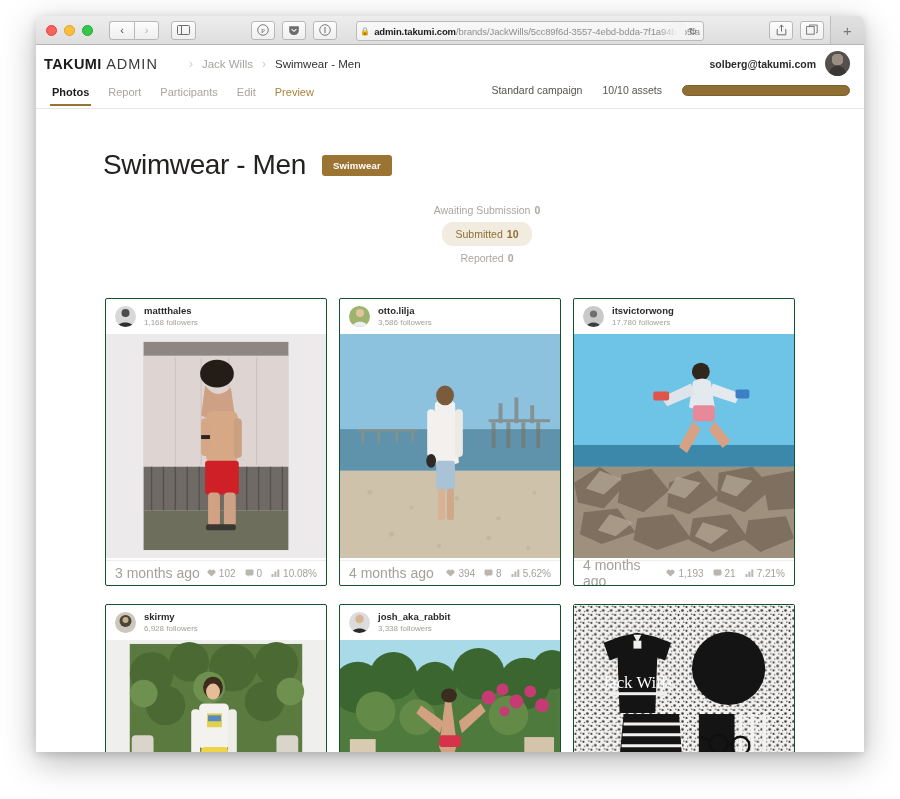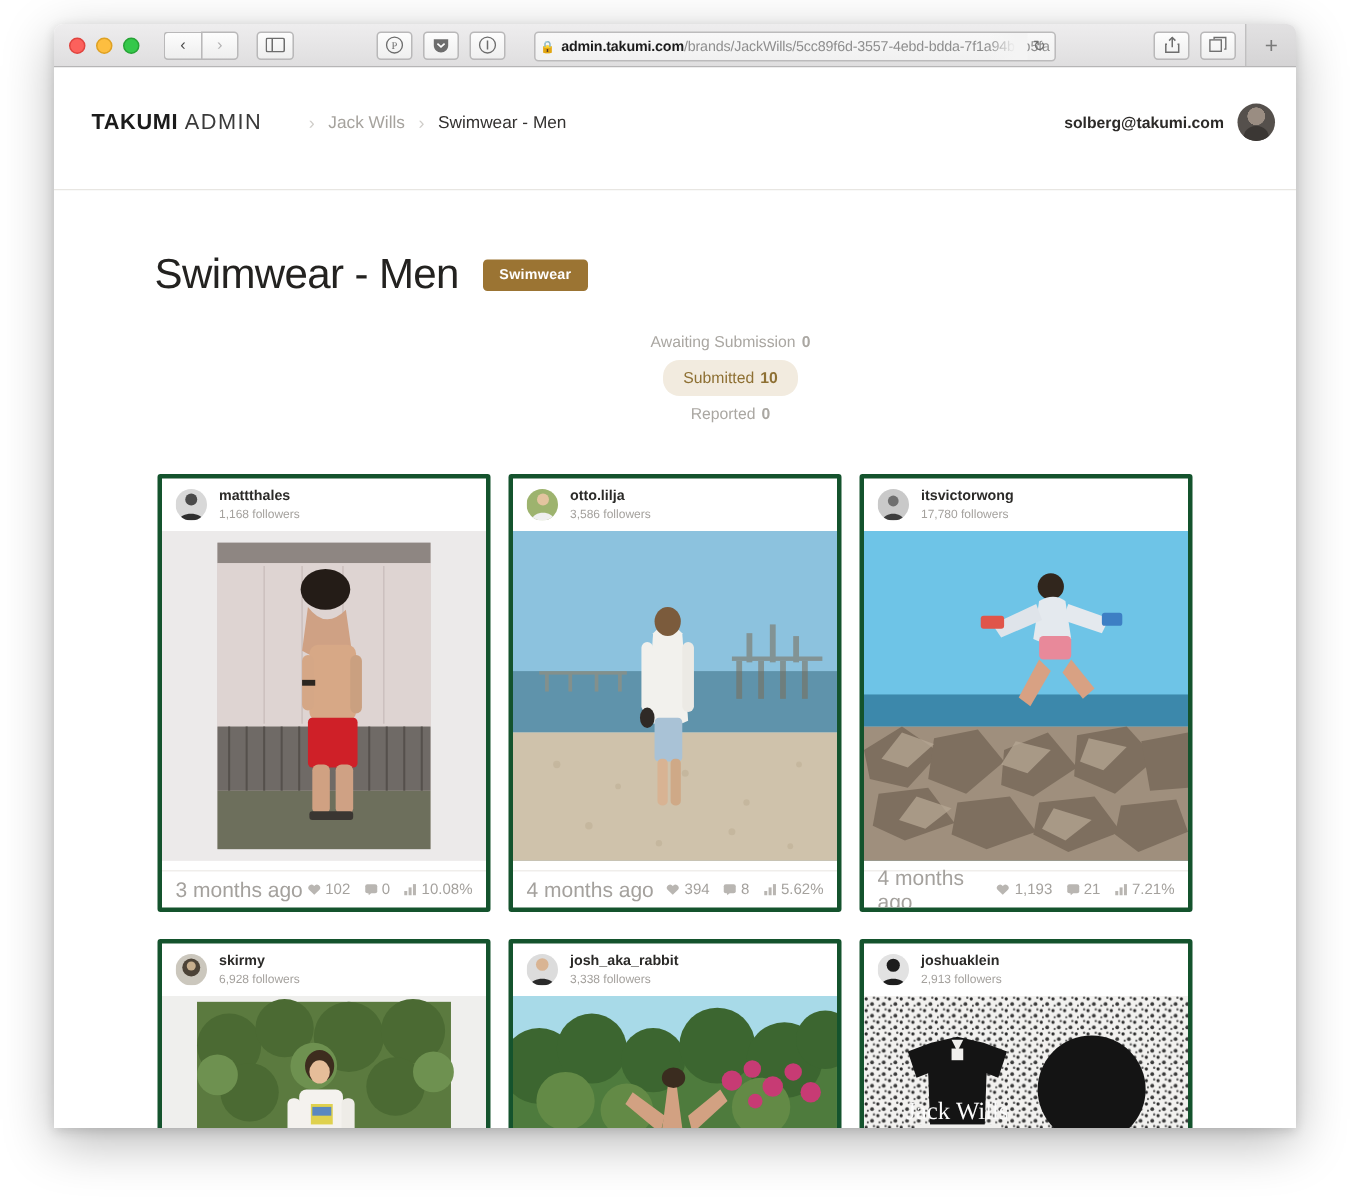--- a/index.html
+++ b/index.html
@@ -92,21 +92,21 @@
     overflow: hidden;
   }
 
   
   #app-header {
     position: relative;
     height: 64px;
     border-bottom: 1px solid #e8e6e2;
     background: #fff;
   }
-  #brandbar { display: flex; align-items: center; height: 37px; padding: 0 25px; margin-top: 18px; }
+  #brandbar { display: flex; align-items: center; height: 37px; padding: 0 8px; }
   #logo { font-size: 14.5px; letter-spacing: 0.4px; color: #1b1b1b; white-space: nowrap; }
   #logo .bold { font-weight: bold; }
   #logo .light { font-weight: normal; color: #3a3a3a; letter-spacing: 1px; }
   .crumb-sep { color: #cfcdc9; font-size: 12px; margin: 0 9px; }
   #breadcrumb { display: flex; align-items: center; margin-left: 22px; }
   .crumb { font-size: 11.5px; color: #a6a39e; }
   .crumb.current { color: #333130; }
 
   #user-area { position: absolute; right: 14px; top: 6px; display: flex; align-items: center; }
   #user-email { font-size: 10.5px; font-weight: bold; color: #2c2a28; margin-right: 9px; }
@@ -159,21 +159,21 @@
   .filter-tab.active { background: #f2ebdf; color: #8e7033; }
   .filter-tab.active .cnt { color: #8e7033; }
 
   
   #grid {
     position: absolute; left: 69px; top: 189px;
     width: 692px;
     display: grid; grid-template-columns: repeat(3, 222px);
     gap: 18px 12px;
   }
-  .card { background: #fff; border: 3px solid #14532d; border-radius: 2px; overflow: hidden; }
+  .card { background: #fff; border: 1px solid #14532d; border-radius: 2px; overflow: hidden; }
   .card-head { display: flex; align-items: center; padding: 7px 9px; height: 35px; }
   .card-avatar { width: 21px; height: 21px; border-radius: 50%; margin-right: 8px; overflow: hidden; flex: none; }
   .card-user { line-height: 1.15; }
   .card-username { font-size: 9.5px; font-weight: bold; color: #2b2a28; }
   .card-followers { font-size: 8px; color: #a4a19d; margin-top: 1px; }
   .photo { width: 100%; height: 226px; position: relative; overflow: hidden; }
   .card-foot {
     display: flex; align-items: center; justify-content: space-between;
     padding: 0 9px; height: 25px; border-top: 1px solid #f0eeeb;
   }
@@ -272,20 +272,33 @@
           <span class="crumb">Jack Wills</span>
           <span class="crumb-sep">›</span>
           <span class="crumb current">Swimwear - Men</span>
         </div>
         <div id="user-area">
           <span id="user-email">solberg@takumi.com</span>
           <div id="avatar"></div>
         </div>
       </div>
 
+      <div id="tabs-row">
+        <div class="tab active">Photos</div>
+        <div class="tab">Report</div>
+        <div class="tab">Participants</div>
+        <div class="tab">Edit</div>
+        <div class="tab gold">Preview</div>
+
+        <div id="campaign-meta">
+          <span class="meta-text">Standard campaign</span>
+          <span class="meta-text">10/10 assets</span>
+          <div id="progress-track"></div>
+        </div>
+      </div>
     </div>
 
     <div id="page-body">
 
       <div id="title-row">
         <h1 id="page-title">Swimwear - Men</h1>
         <span id="status-badge">Swimwear</span>
       </div>
 
       <div id="filter-row">
@@ -666,33 +679,20 @@
               </g>
               <ellipse cx="110" cy="56" rx="8" ry="7" fill="#3a2c1f"></ellipse>
               <rect x="100" y="96" width="22" height="12" rx="3" fill="#d6334a"></rect>
               <ellipse cx="110" cy="168" rx="26" ry="7" fill="#7fd2e8" opacity="0.5"></ellipse>
             </svg>
           </div>
 
         </div>
 
         <div class="card">
-          <div class="card-head">
-            <div class="card-avatar">
-              <svg width="21" height="21" viewBox="0 0 21 21">
-                  <rect width="21" height="21" fill="#e2e2e2"></rect>
-                  <circle cx="10.5" cy="7.5" r="4.4" fill="#1d1d1d"></circle>
-                  <path d="M2 21c2-6 15-6 17 0z" fill="#1d1d1d"></path>
-                </svg>
-            </div>
-            <div class="card-user">
-              <div class="card-username">joshuaklein</div>
-              <div class="card-followers">2,913 followers</div>
-            </div>
-          </div>
           <div class="photo">
             <svg class="ph-frame" viewBox="0 0 222 226" preserveAspectRatio="none">
               <defs>
                 <pattern id="speckle" width="8" height="8" patternUnits="userSpaceOnUse">
                   <rect width="8" height="8" fill="#f2f1ef"></rect>
                   <circle cx="1.5" cy="2" r="1.1" fill="#2b2b2b"></circle>
                   <circle cx="5.5" cy="5.5" r="1.3" fill="#3a3a3a"></circle>
                   <circle cx="6.8" cy="1.2" r="0.8" fill="#555"></circle>
                   <circle cx="2.6" cy="6.6" r="0.7" fill="#444"></circle>
                 </pattern>

